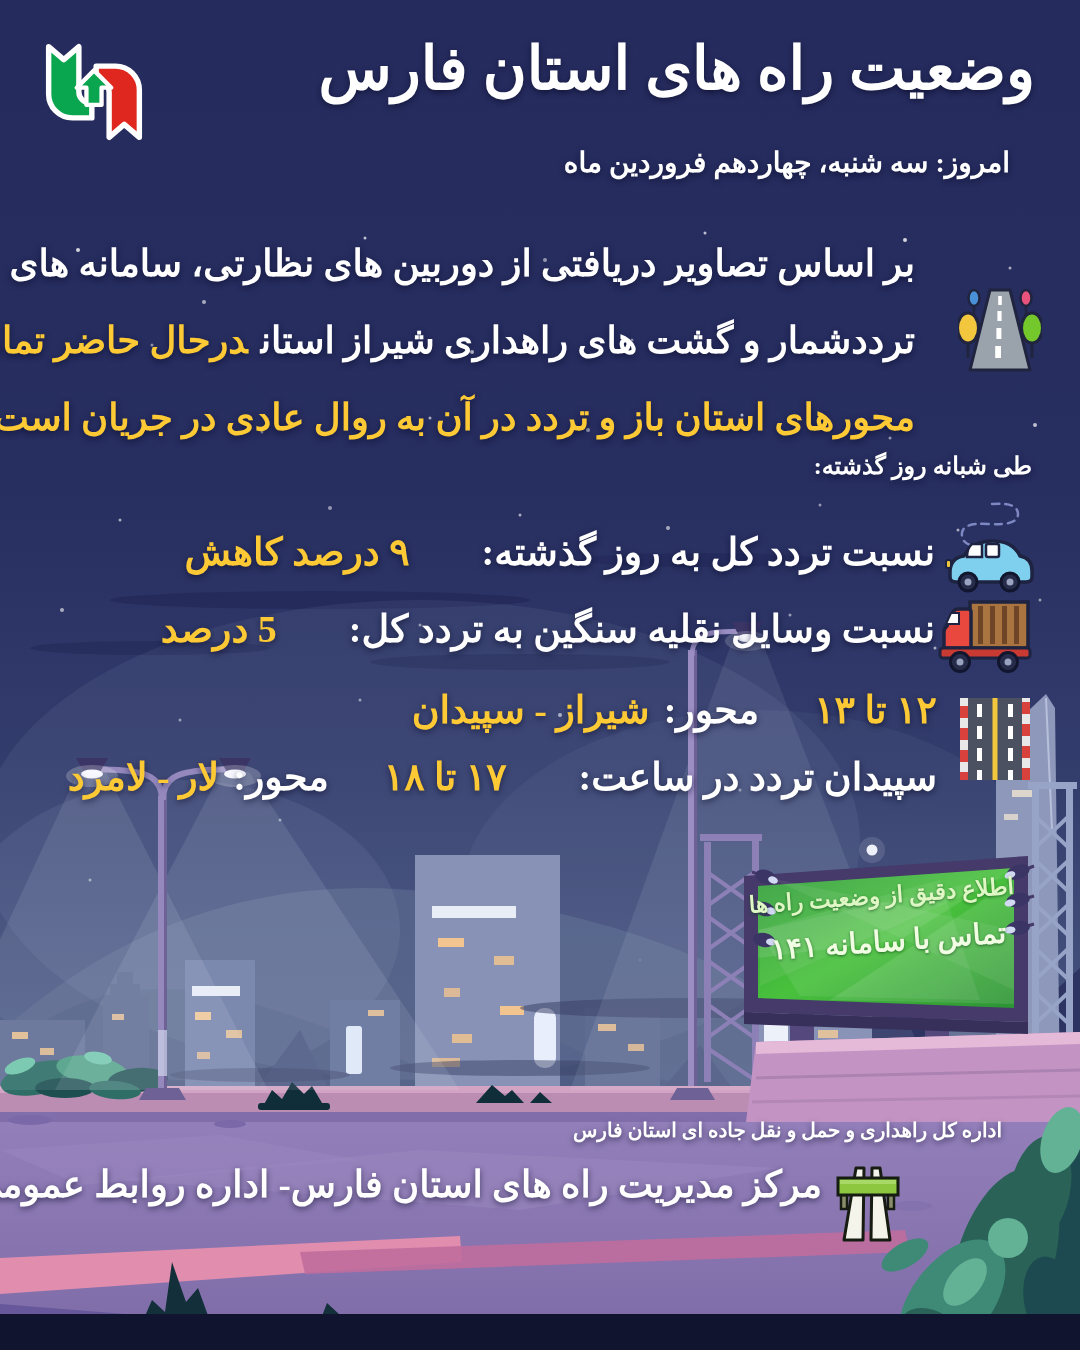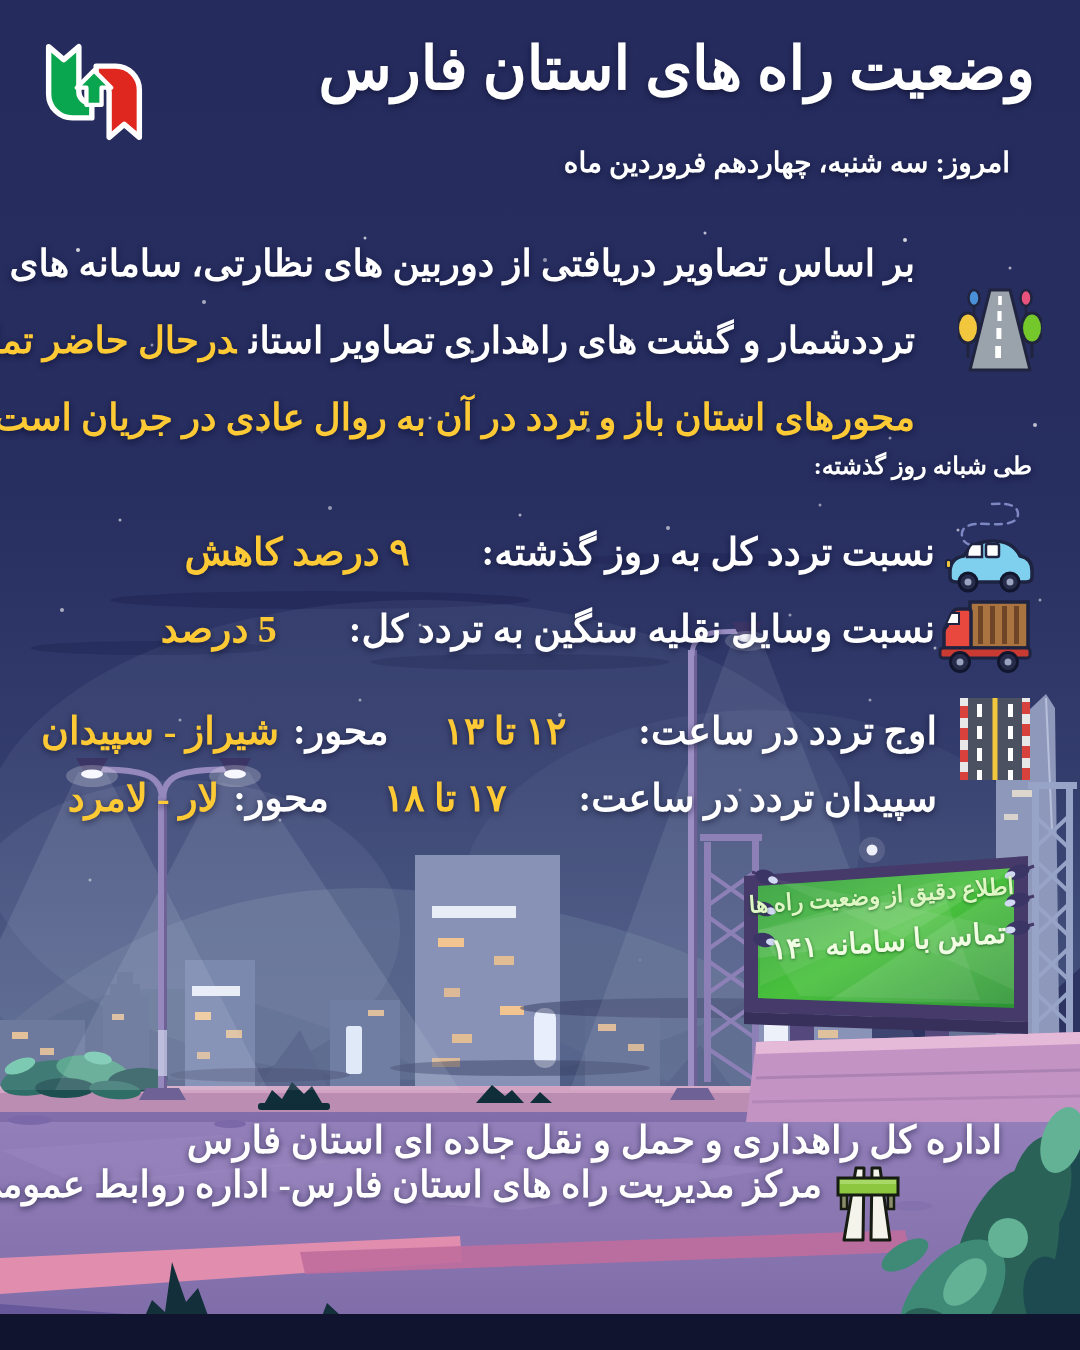--- a/index.html
+++ b/index.html
@@ -13,33 +13,33 @@
   .t-date{right:70px;top:146px;font-size:28px;}
   .para{right:165px;font-size:37px;}
   .p1{top:242px}.p2{top:319px}.p3{top:396px}
   .p2 .yl{margin-right:13px;}
   .sec{right:48px;top:452px;font-size:24px;}
   .statrow{display:flex;direction:rtl;align-items:baseline;font-size:38px;}
   .r1{right:145px;top:530px}.r2{right:145px;top:607px}
   .r3{right:143px;top:688px}.r4{right:143px;top:755px}
   .statrow .lbl{margin-left:72px;}
   .statrow .val{margin-left:55px;}
-  .statrow .axl{margin-left:14px;margin-top:21px;}
+  .statrow .axl{margin-left:14px;}
   .icon{position:absolute;z-index:5;}
   .logo{left:40px;top:36px;}
   .ic-intro{left:958px;top:284px;}
   .ic-car{left:934px;top:496px;}
   .ic-truck{left:934px;top:592px;}
   .ic-road{left:950px;top:694px;}
   .ic-bridge{left:836px;top:1138px;}
   .bb-text{left:758px;top:882px;width:258px;z-index:6;text-align:center;
            transform:rotate(-4.2deg);transform-origin:50% 50%;font-weight:bold;}
   .bb-l1{font-size:23px;color:#dff7c4;text-shadow:0 1px 3px rgba(17,74,23,.65);}
   .bb-l2{font-size:29px;margin-top:15px;color:#f0fde2;text-shadow:0 1px 3px rgba(17,74,23,.65);}
-  .f1{right:78px;top:1118px;font-size:38px;}
+  .f1{right:78px;top:1118px;font-size:20px;}
   .f2{right:258px;top:1163px;font-size:37px;}
 </style>
 </head>
 <body>
 
 <div id="canvas">
 
   <svg id="bg" viewBox="0 0 1080 1350" aria-hidden="true">
     <defs>
       <linearGradient id="sky" x1="0" y1="0" x2="0" y2="1">
@@ -344,21 +344,21 @@
     <rect x="40.2" y="12" width="3.6" height="9" fill="#ffffff"></rect>
     <rect x="39.4" y="27" width="4.2" height="10" fill="#ffffff"></rect>
     <rect x="38.4" y="44" width="5" height="11" fill="#ffffff"></rect>
     <rect x="37.2" y="62" width="5.8" height="12" fill="#ffffff"></rect>
     <ellipse cx="16" cy="14" rx="5.5" ry="8" fill="#4a90d9" stroke="#20243f" stroke-width="2.5"></ellipse>
     <ellipse cx="68" cy="14" rx="5.5" ry="8" fill="#e8537d" stroke="#20243f" stroke-width="2.5"></ellipse>
     <ellipse cx="10" cy="44" rx="10.5" ry="15" fill="#f2c73d" stroke="#20243f" stroke-width="3"></ellipse>
     <ellipse cx="74" cy="44" rx="10.5" ry="15" fill="#74c82c" stroke="#20243f" stroke-width="3"></ellipse>
   </svg>
   <div class="abs para p1 sh">بر اساس تصاویر دریافتی از دوربین های نظارتی، سامانه های</div>
-  <div class="abs para p2 sh"><span>ترددشمار و گشت های راهداری تصاویر استان</span><span class="yl">درحال حاضر تمامی</span></div>
+  <div class="abs para p2 sh"><span>ترددشمار و گشت های راهداری شیراز استان</span><span class="yl">درحال حاضر تمامی</span></div>
   <div class="abs para p3 sh yl">محورهای استان باز و تردد در آن به روال عادی در جریان است.</div>
 
   <div class="abs sec sh">طی شبانه روز گذشته:</div>
 
   <svg class="icon ic-car" width="104" height="108" viewBox="0 0 104 108">
     <path d="M58 8 q26 -2 26 10 q0 12 -30 10 q-28 -2 -26 12 q1 9 16 11" fill="none" stroke="#7d87c2" stroke-width="2.5" stroke-dasharray="7 6" stroke-linecap="round"></path>
     <path d="M16 76 q0 -14 14 -16 q8 -15 29 -15 q20 0 27 15 q12 2 12 15 l0 6 q0 5 -6 5 H22 q-6 0 -6 -5 z" fill="#7fd0ee" stroke="#1d2340" stroke-width="3.5" stroke-linejoin="round"></path>
     <path d="M38 48 h10 v13 H33 q0 -9 5 -13 z" fill="#ffffff" stroke="#1d2340" stroke-width="2.5"></path>
     <rect x="52" y="48" width="13" height="13" rx="2" fill="#ffffff" stroke="#1d2340" stroke-width="2.5"></rect>
     <rect x="12" y="64" width="5" height="8" rx="2" fill="#f2c73d" stroke="#1d2340" stroke-width="2"></rect>
@@ -407,21 +407,20 @@
     <rect x="27" y="10" width="5" height="13" fill="#ffffff"></rect>
       <rect x="27" y="32" width="5" height="13" fill="#ffffff"></rect>
     <rect x="27" y="54" width="5" height="13" fill="#ffffff"></rect>
       <rect x="27" y="76" width="5" height="10" fill="#ffffff"></rect>
     <rect x="58" y="10" width="5" height="13" fill="#ffffff"></rect>
       <rect x="58" y="32" width="5" height="13" fill="#ffffff"></rect>
     <rect x="58" y="54" width="5" height="13" fill="#ffffff"></rect>
       <rect x="58" y="76" width="5" height="10" fill="#ffffff"></rect>
   </svg>
   <div class="abs statrow r3 sh">
-    <span class="lbl">اوج تردد در ساعت:</span>
     <span class="val yl">۱۲ تا ۱۳</span>
     <span class="axl">محور:</span>
     <span class="yl">شیراز - سپیدان</span>
   </div>
   <div class="abs statrow r4 sh">
     <span class="lbl">سپیدان تردد در ساعت:</span>
     <span class="val yl">۱۷ تا ۱۸</span>
     <span class="axl">محور:</span>
     <span class="yl">لار - لامرد</span>
   </div>

